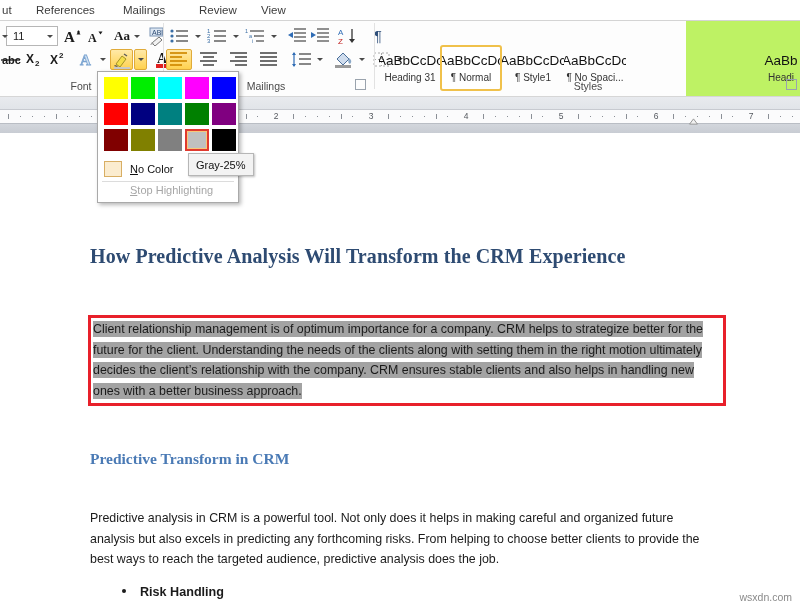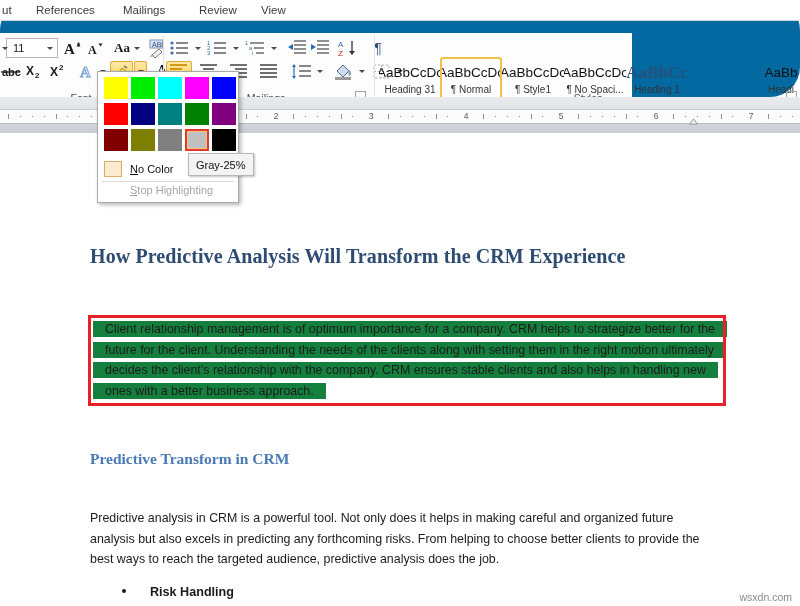--- a/index.html
+++ b/index.html
@@ -4,29 +4,29 @@
 <style>
   html,body{margin:0;padding:0;}
   body{
     width:800px;height:606px;overflow:hidden;position:relative;
     background:#ffffff;
     font-family:"Liberation Sans", sans-serif;
     -webkit-font-smoothing:antialiased;
   }
 
   
-  #ribbon{position:absolute;left:0;top:0;width:800px;height:97px;background:#0369a1;border-radius:30px;}
+  #ribbon{position:absolute;left:0;top:0;width:800px;height:97px;background:#bef264;}
   #tabstrip{position:absolute;left:0;top:0;width:800px;height:21px;background:#ffffff;}
   .tab{
     position:absolute;top:1px;height:19px;line-height:19px;
     font-size:11.5px;color:#3b3b3b;white-space:nowrap;
   }
   #tabstrip .rule{position:absolute;left:0;top:20px;width:800px;height:1px;background:#d4d4d4;}
 
-  #ribbonbody{position:absolute;left:0;top:21px;width:632px;height:76px;background:#fdfdfd;margin-top:12px;}
+  #ribbonbody{position:absolute;left:0;top:21px;width:686px;height:76px;background:#fdfdfd;}
   #ribbonbody .botline{position:absolute;left:0;top:75px;width:800px;height:1px;background:#d6d6d6;}
 
   .grpsep{position:absolute;top:2px;width:1px;height:66px;background:#e2e2e2;}
   .grplabel{position:absolute;height:13px;line-height:13px;font-size:10.5px;color:#4a4a4a;text-align:center;}
 
   
   .tbtn{position:absolute;display:flex;align-items:center;justify-content:center;
         box-sizing:border-box;color:#303030;font-size:11px;}
   .tbtn.active{background:linear-gradient(#ffe9a8,#ffd24f);border:1px solid #e0ab3a;border-radius:2px;}
   .caret{width:0;height:0;border-left:3px solid transparent;border-right:3px solid transparent;
@@ -53,28 +53,28 @@
   #doctitle{position:absolute;left:90px;top:112px;width:640px;
             font-family:"Liberation Serif", serif;font-weight:bold;font-size:20px;
             color:#2e4b72;letter-spacing:.1px;}
 
   #redbox{position:absolute;left:88px;top:182px;width:638px;height:91px;
           border:3px solid #e8202a;box-sizing:border-box;}
 
   .para{position:absolute;font-family:"Liberation Sans",sans-serif;font-size:12.4px;
         color:#1b1b1b;line-height:20.5px;}
   #para1{left:93px;top:186px;width:628px;}
-  #para1 span{background:#15803d;box-decoration-break:clone;-webkit-box-decoration-break:clone;padding:1px 12px;}
+  #para1 span{background:#a3a3a3;box-decoration-break:clone;-webkit-box-decoration-break:clone;padding:1px 0;}
 
   #subhead{position:absolute;left:90px;top:317px;width:560px;
            font-family:"Liberation Serif",serif;font-weight:bold;font-size:15.5px;color:#4a7ab5;}
 
   #para2{left:90px;top:375px;width:630px;}
 
-  #bullet{position:absolute;left:140px;top:452px;font-size:12.6px;font-weight:bold;color:#1b1b1b;margin-left:10px;}
+  #bullet{position:absolute;left:140px;top:452px;font-size:12.6px;font-weight:bold;color:#1b1b1b;}
   #bulletdot{position:absolute;left:122px;top:456px;width:4px;height:4px;border-radius:50%;background:#1b1b1b;}
 
   #watermark{position:absolute;right:8px;bottom:3px;font-size:10.5px;color:#8a8a8a;}
 
   
   #stylesgal{position:absolute;left:379px;top:24px;width:421px;height:48px;}
   .sitem{position:absolute;top:0;width:62px;height:46px;box-sizing:border-box;
          display:flex;flex-direction:column;align-items:center;justify-content:center;overflow:hidden;}
   .sitem.sel{border:2px solid #f0c14b;border-radius:3px;background:#fff;box-shadow:inset 0 0 0 1px #fff;}
   .spreview{font-size:13.5px;color:#111;white-space:nowrap;line-height:17px;}
@@ -355,24 +355,20 @@
         <div class="spreview">AaBbCcDc</div>
         <div class="slabel">¶ Normal</div>
       </div>
       <div class="sitem" style="left:123px">
         <div class="spreview">AaBbCcDc</div>
         <div class="slabel">¶ Style1</div>
       </div>
       <div class="sitem" style="left:185px">
         <div class="spreview">AaBbCcDc</div>
         <div class="slabel">¶ No Spaci...</div>
-      </div>
-      <div class="sitem" style="left:247px">
-        <div class="spreview h1">AaBbCс</div>
-        <div class="slabel">Heading 1</div>
       </div>
       <div class="sitem" style="left:371px">
         <div class="spreview">AaBb</div>
         <div class="slabel">Headi</div>
       </div>
     </div>
 
     <div class="grpsep" style="left:163px"></div>
     <div class="grpsep" style="left:374px"></div>
 

